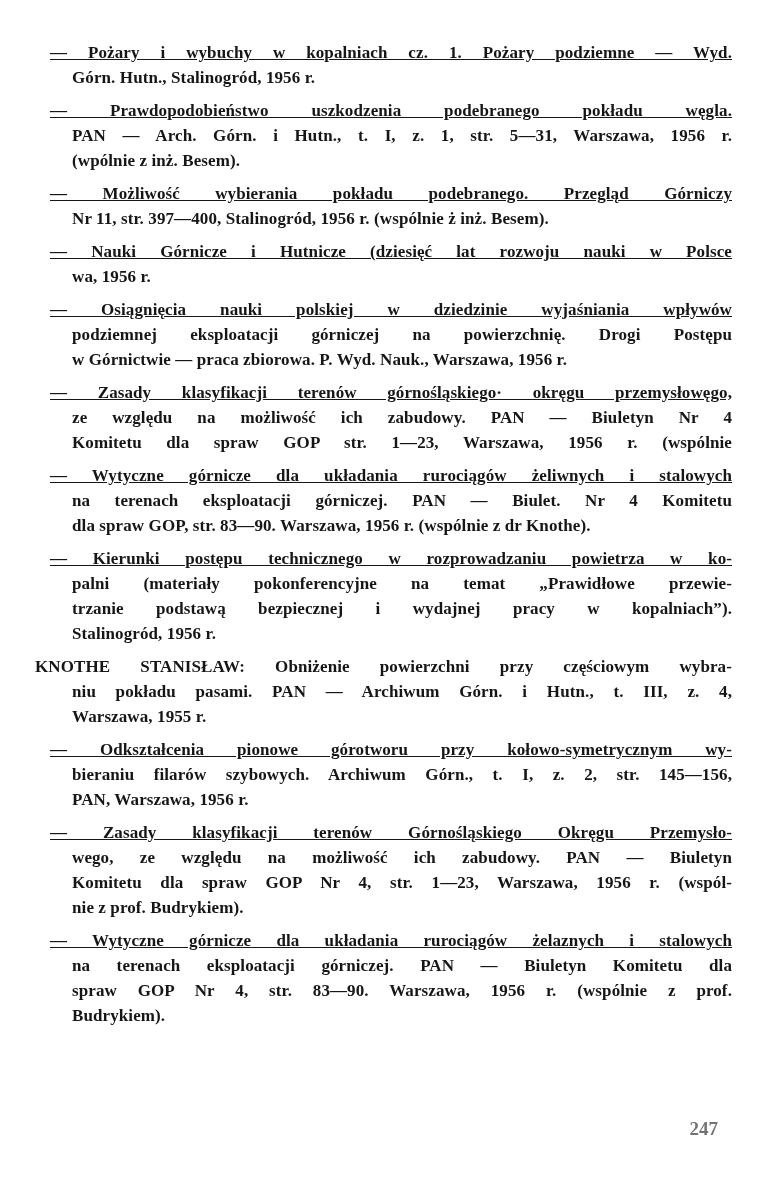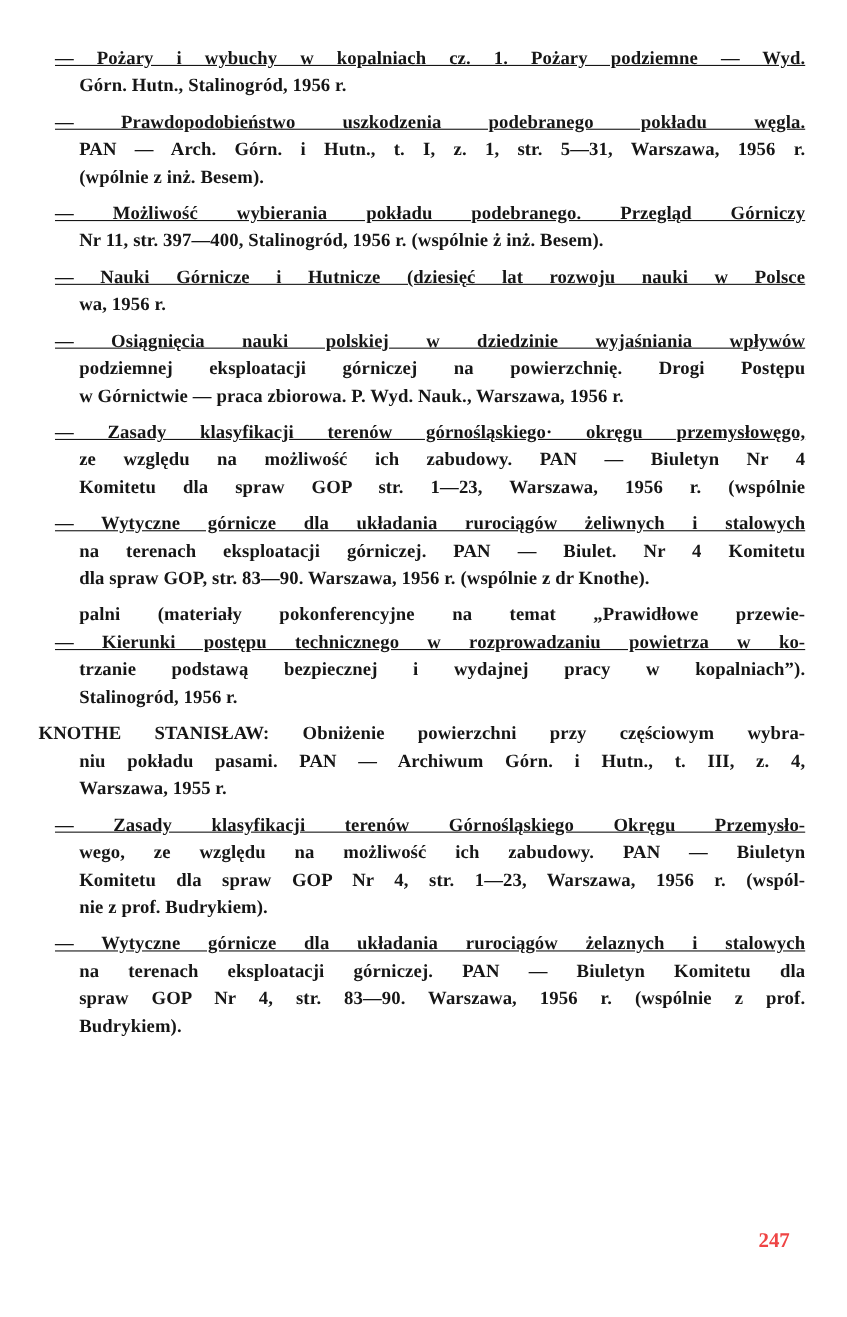--- a/index.html
+++ b/index.html
@@ -42,21 +42,21 @@
   .entry.dash .line.first { margin-left: -22px; text-decoration: underline; }
   
   .entry.author { }
   .entry.author .line.first { margin-left: -37px; }
   .page-number {
     position: absolute;
     top: 1118px;
     right: 52px;
     font-size: 19px;
     font-weight: bold;
-    color: #ef4444;
+    color: #737373;
   }
 </style>
 </head>
 <body>
 
 <div class="page">
   <div class="content" id="bibliography-list">
       <div class="entry dash">
         <div class="line first">— Pożary i wybuchy w kopalniach cz. 1. Pożary podziemne — Wyd.</div>
         <div class="line last">Górn. Hutn., Stalinogród, 1956 r.</div>
@@ -83,29 +83,34 @@
         <div class="line first">— Zasady klasyfikacji terenów górnośląskiego· okręgu przemysłowęgo,</div>
         <div class="line">ze względu na możliwość ich zabudowy. PAN — Biuletyn Nr 4</div>
         <div class="line">Komitetu dla spraw GOP str. 1—23, Warszawa, 1956 r. (wspólnie</div>
       </div>
       <div class="entry dash">
         <div class="line first">— Wytyczne górnicze dla układania rurociągów żeliwnych i stalowych</div>
         <div class="line">na terenach eksploatacji górniczej. PAN — Biulet. Nr 4 Komitetu</div>
         <div class="line last">dla spraw GOP, str. 83—90. Warszawa, 1956 r. (wspólnie z dr Knothe).</div>
       </div>
       <div class="entry dash">
+        <div class="line first">— Kierunki postępu technicznego w rozprowadzaniu powietrza w ko-</div>
         <div class="line">palni (materiały pokonferencyjne na temat „Prawidłowe przewie-</div>
-        <div class="line first">— Kierunki postępu technicznego w rozprowadzaniu powietrza w ko-</div>
         <div class="line">trzanie podstawą bezpiecznej i wydajnej pracy w kopalniach”).</div>
         <div class="line last">Stalinogród, 1956 r.</div>
       </div>
       <div class="entry author">
         <div class="line first">KNOTHE STANISŁAW: Obniżenie powierzchni przy częściowym wybra-</div>
         <div class="line">niu pokładu pasami. PAN — Archiwum Górn. i Hutn., t. III, z. 4,</div>
         <div class="line last">Warszawa, 1955 r.</div>
+      </div>
+      <div class="entry dash">
+        <div class="line first">— Odkształcenia pionowe górotworu przy kołowo-symetrycznym wy-</div>
+        <div class="line">bieraniu filarów szybowych. Archiwum Górn., t. I, z. 2, str. 145—156,</div>
+        <div class="line last">PAN, Warszawa, 1956 r.</div>
       </div>
       <div class="entry dash">
         <div class="line first">— Zasady klasyfikacji terenów Górnośląskiego Okręgu Przemysło-</div>
         <div class="line">wego, ze względu na możliwość ich zabudowy. PAN — Biuletyn</div>
         <div class="line">Komitetu dla spraw GOP Nr 4, str. 1—23, Warszawa, 1956 r. (wspól-</div>
         <div class="line last">nie z prof. Budrykiem).</div>
       </div>
       <div class="entry dash">
         <div class="line first">— Wytyczne górnicze dla układania rurociągów żelaznych i stalowych</div>
         <div class="line">na terenach eksploatacji górniczej. PAN — Biuletyn Komitetu dla</div>

